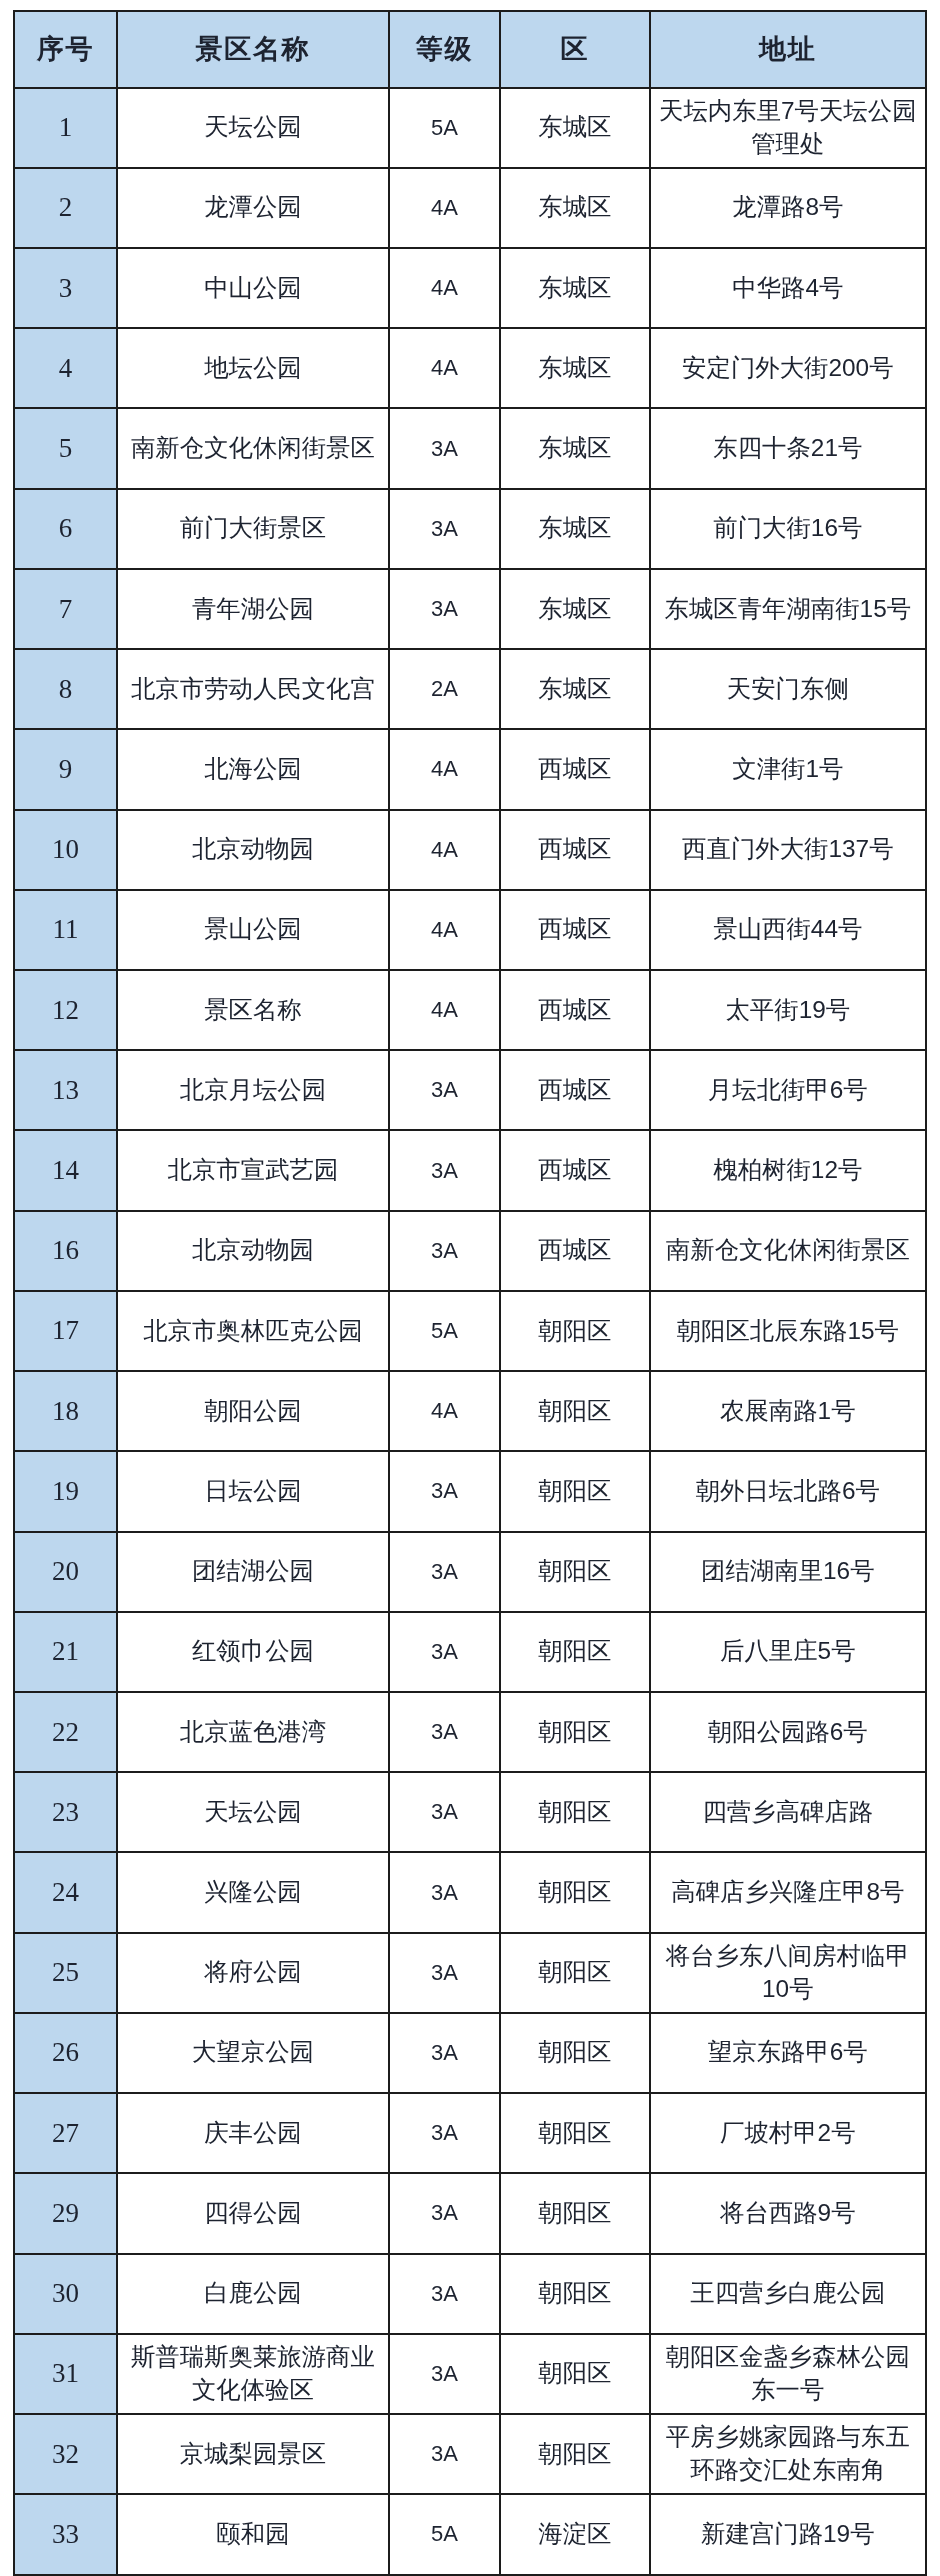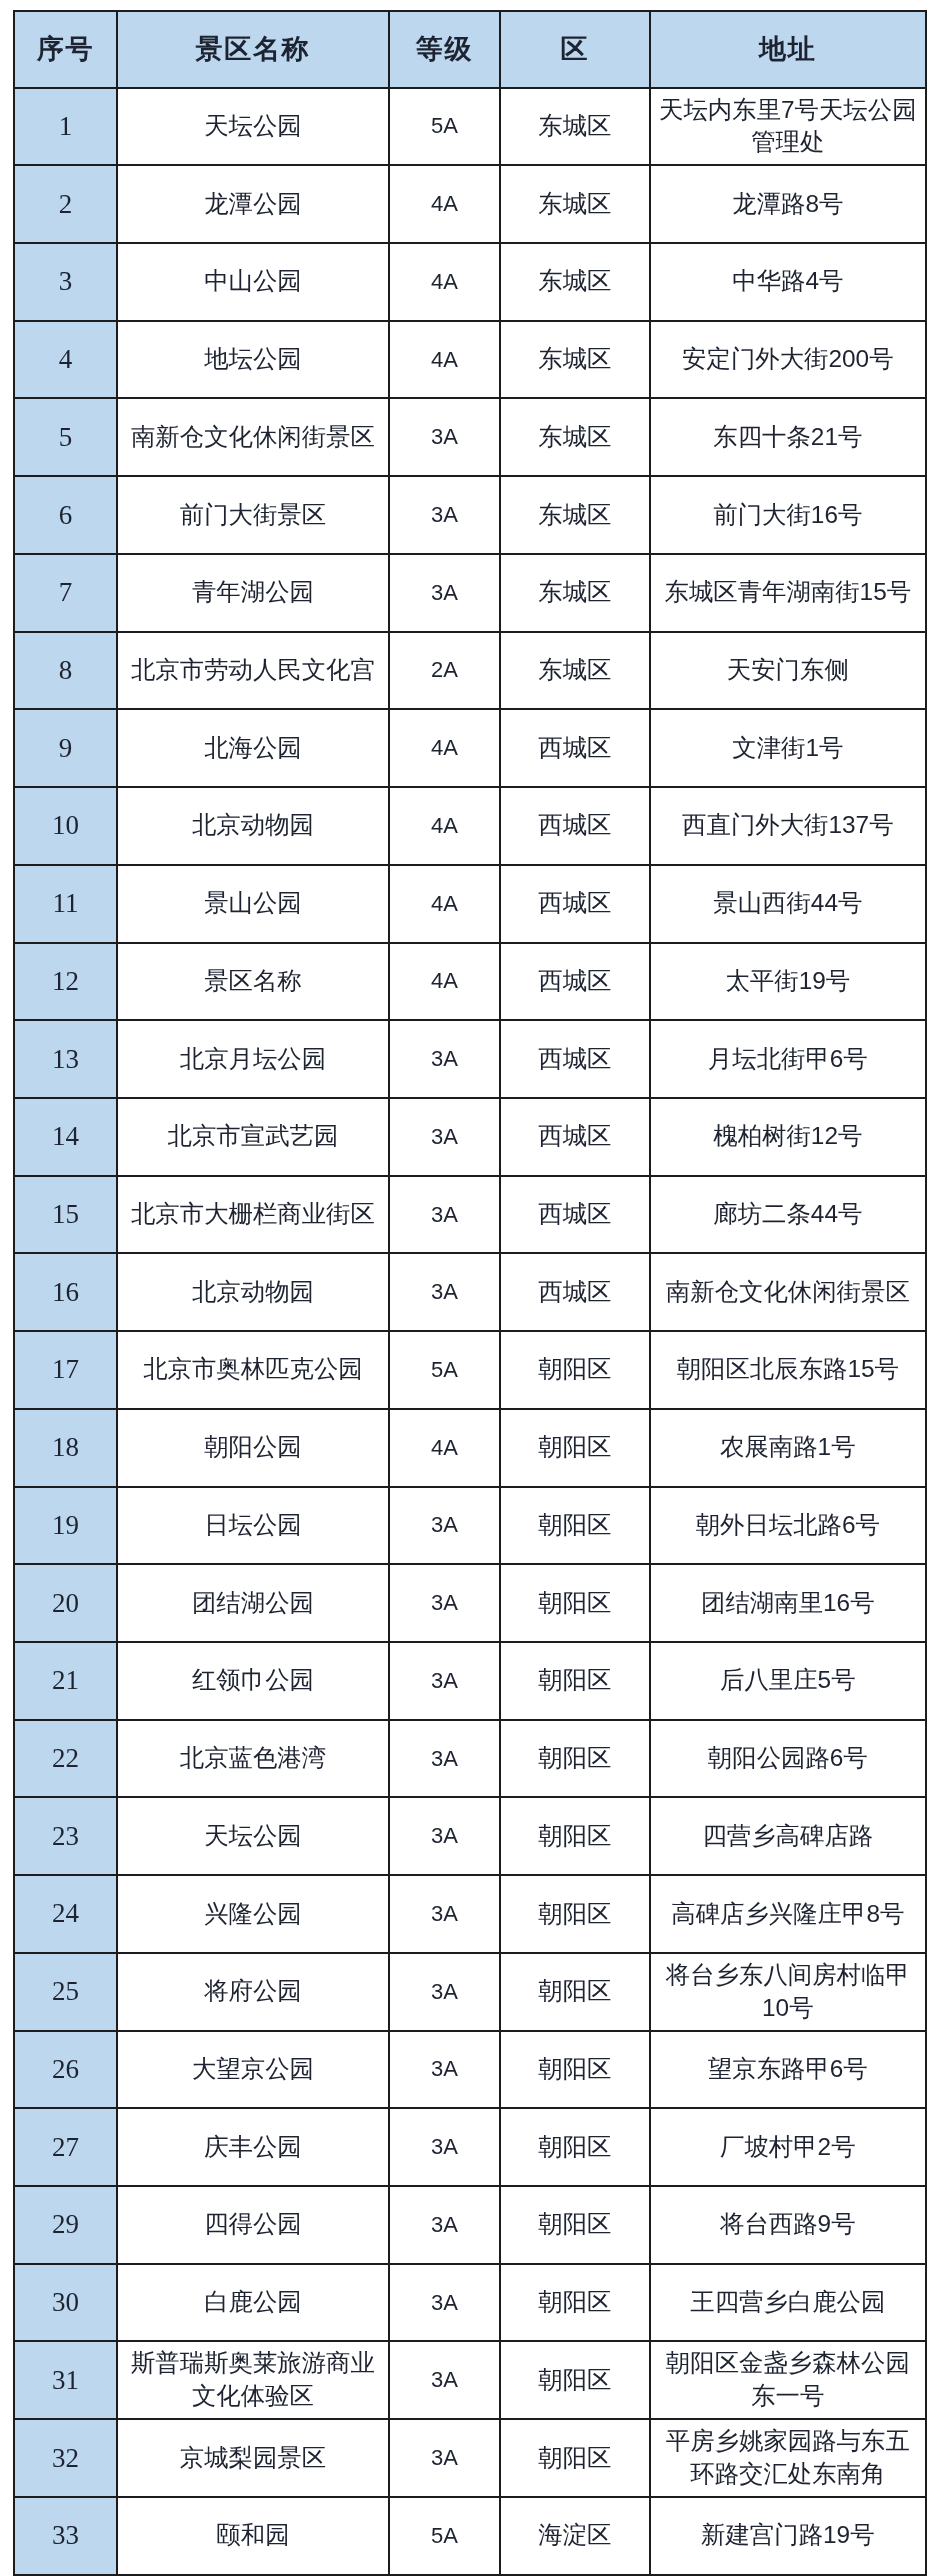--- a/index.html
+++ b/index.html
@@ -177,27 +177,20 @@
           <td class="address">月坛北街甲6号</td>
         </tr>
         <tr>
           <td class="num">14</td>
           <td class="name">北京市宣武艺园</td>
           <td class="grade">3A</td>
           <td class="district">西城区</td>
           <td class="address">槐柏树街12号</td>
         </tr>
         <tr>
-          <td class="num">15</td>
-          <td class="name">北京市大栅栏商业街区</td>
-          <td class="grade">3A</td>
-          <td class="district">西城区</td>
-          <td class="address">廊坊二条44号</td>
-        </tr>
-        <tr>
           <td class="num">16</td>
           <td class="name">北京动物园</td>
           <td class="grade">3A</td>
           <td class="district">西城区</td>
           <td class="address">南新仓文化休闲街景区</td>
         </tr>
         <tr>
           <td class="num">17</td>
           <td class="name">北京市奥林匹克公园</td>
           <td class="grade">5A</td>

